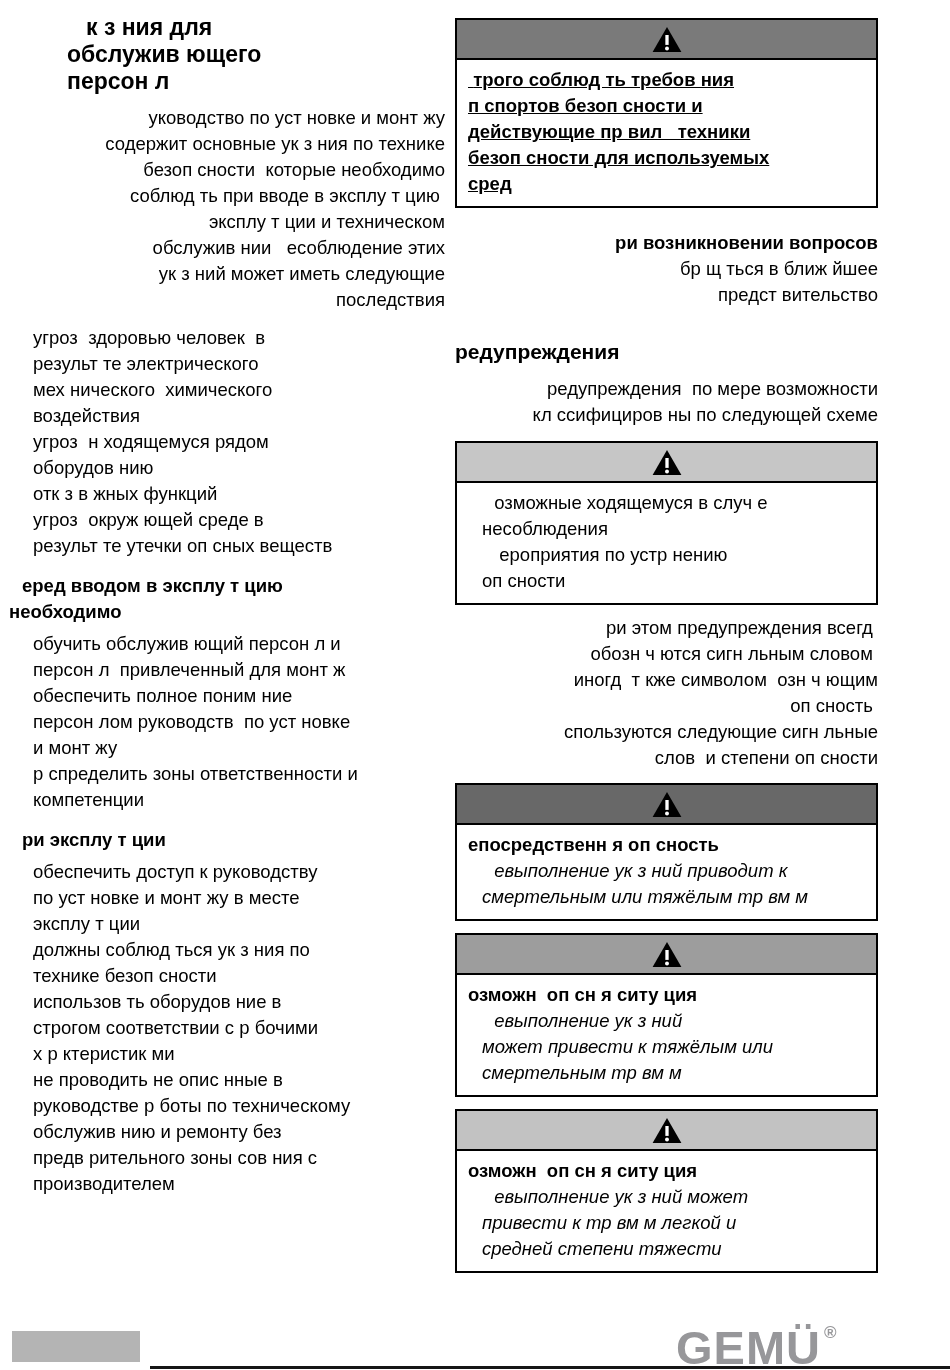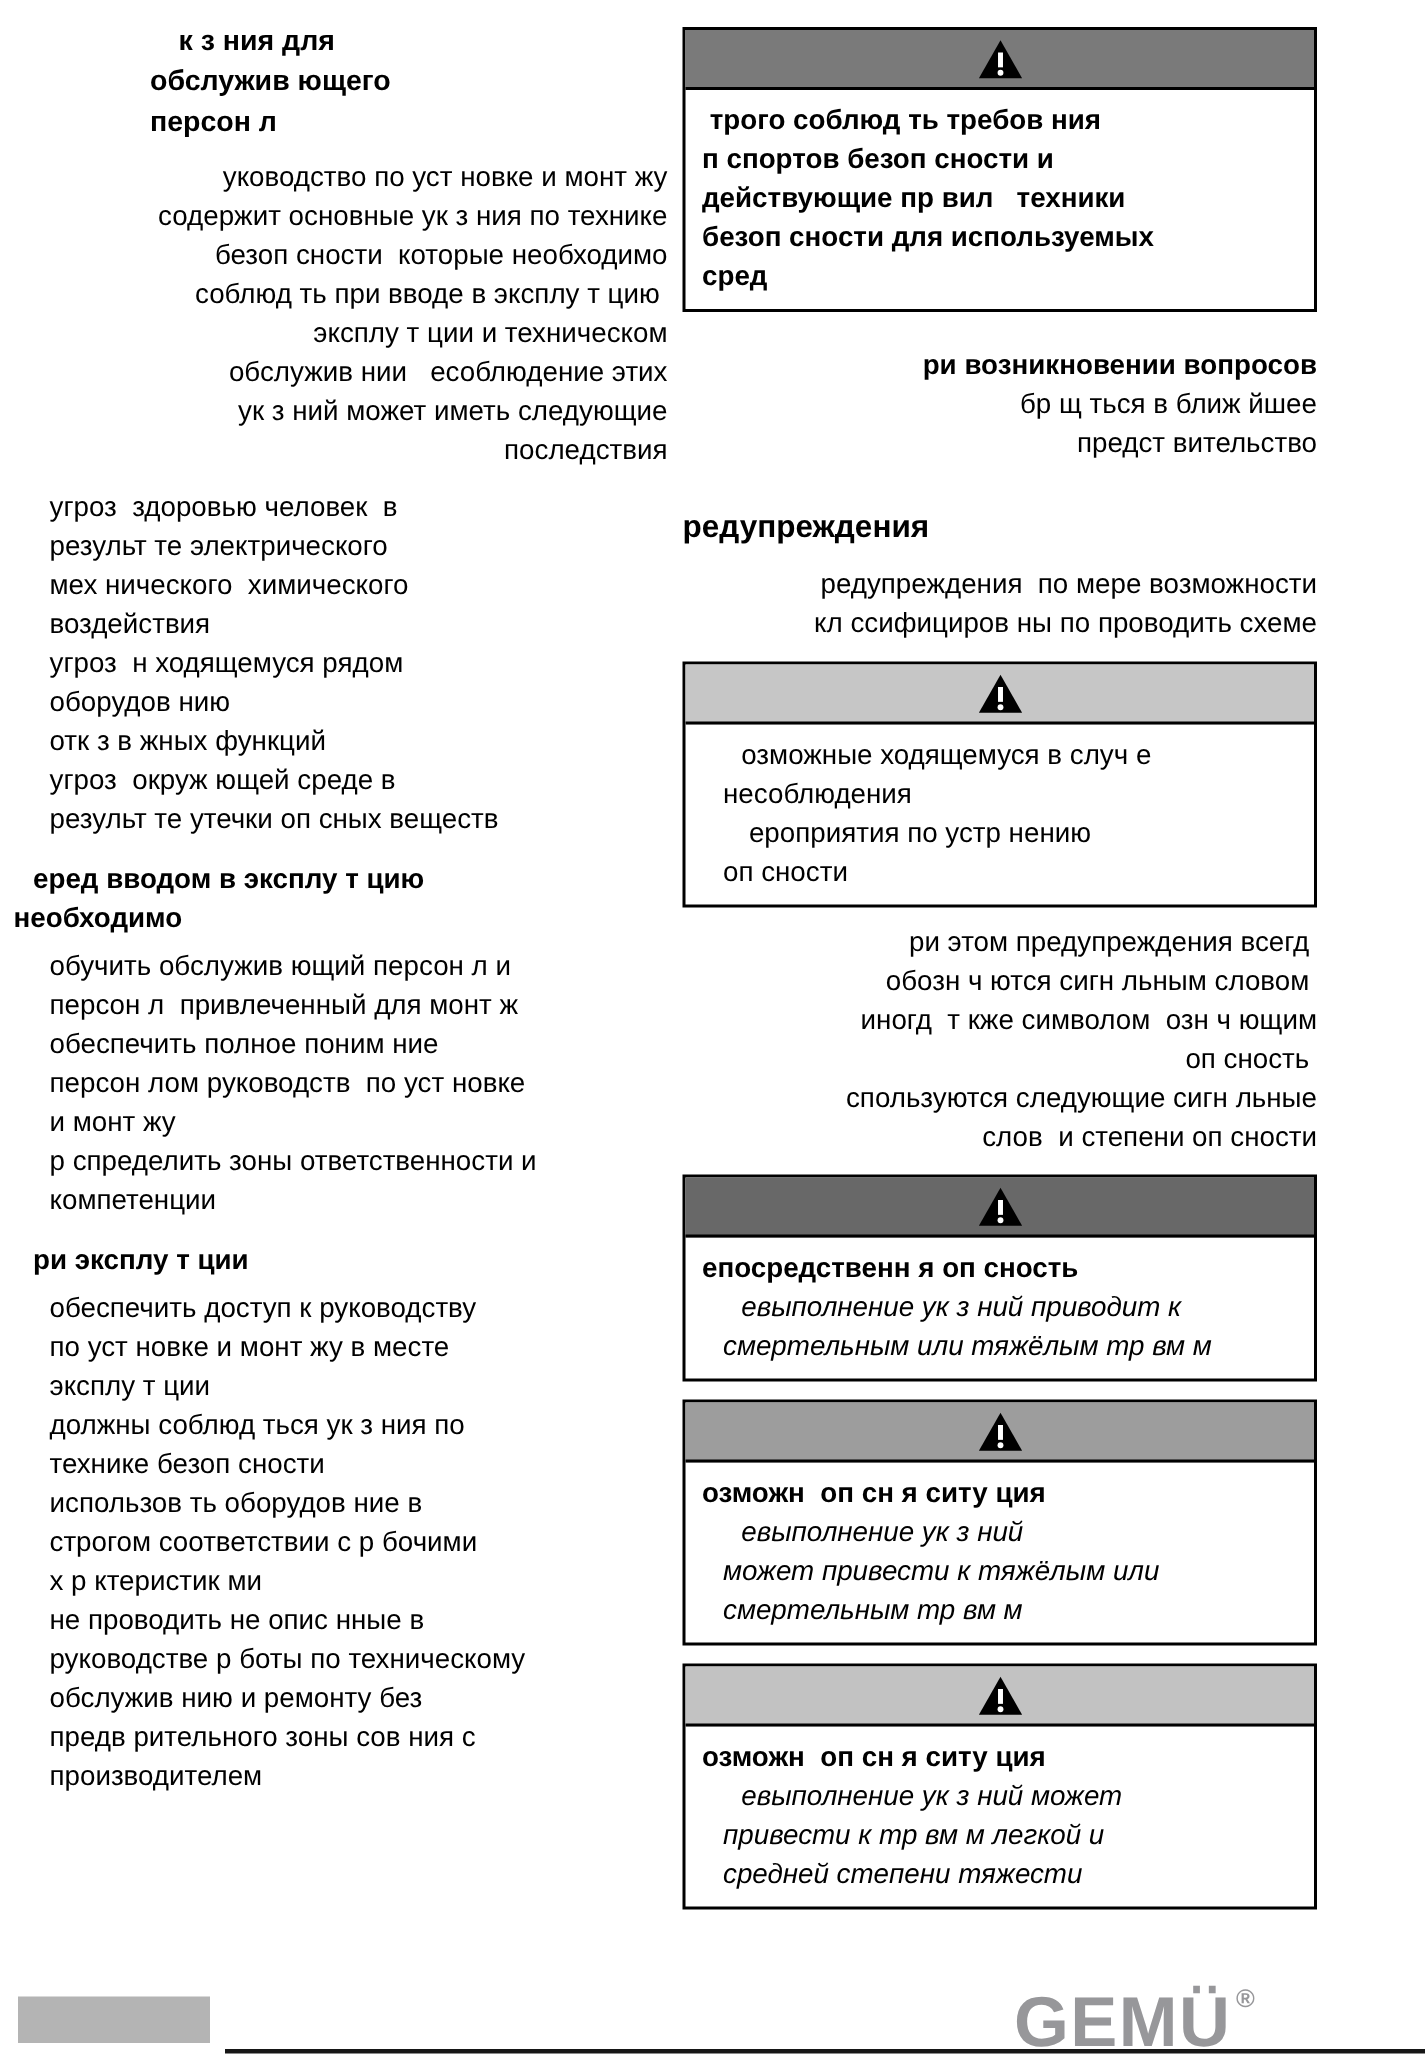--- a/index.html
+++ b/index.html
@@ -10,43 +10,43 @@
     color: #000;
   }
   p, h1, h2, ul, li, div { margin: 0; padding: 0; }
   .page { position: relative; width: 950px; height: 1370px; background: #fff; overflow: hidden; }
 
   .col { position: absolute; }
   .col-left  { left: 9px;   top: 14px; width: 436px; }
   .col-right { left: 455px; top: 18px; width: 423px; }
 
   h1.title {
-    font-size: 19px; line-height: 27px; font-weight: bold;
-    margin-left: 91px; text-indent: 19px; white-space: pre-wrap;
+    font-size: 23px; line-height: 27px; font-weight: bold;
+    margin-left: 58px; text-indent: 19px; white-space: pre-wrap;
   }
   .body { font-size: 18.5px; line-height: 26px; white-space: pre-wrap; text-align: right; }
   .intro { margin-top: 10px; }
 
   ul.plain { list-style: none; margin: 12px 0 0 24px; }
   ul.plain li { font-size: 18.5px; line-height: 26px; white-space: pre-wrap; }
   ul.tight { margin-top: 6px; }
 
   h2.sub {
     font-size: 18.5px; line-height: 26px; font-weight: bold;
     margin-top: 14px; text-indent: 13px; white-space: pre-wrap;
   }
 
   
   .wbox { border: 2px solid #000; margin-top: 12px; background: #fff; }
   .whead {
     height: 38px; display: flex; align-items: center; justify-content: center;
     border-bottom: 2px solid #000;
   }
   .wbody { padding: 7px 10px 9px 11px; font-size: 18.5px; line-height: 26px; }
-  .wbody.allbold { font-weight: bold; white-space: pre-wrap; }
+  .wbody.allbold { font-weight: bold; white-space: pre-wrap; text-decoration: underline; }
   .wtitle { font-weight: bold; white-space: pre-wrap; }
   .wmsg { padding-left: 14px; text-indent: 7px; white-space: pre-wrap; font-style: italic; }
   ul.witems { list-style: none; padding-left: 14px; }
   ul.witems li { text-indent: 7px; white-space: pre-wrap; font-size: 18.5px; line-height: 26px; }
 
   .qbold { font-weight: bold; margin-top: 22px; text-indent: 12px; }
   .qrest { margin-left: 16px; }
   .center-title { text-align: left; font-size: 21px; font-weight: bold; margin-top: 32px; }
   .wintro { margin-top: 12px; }
   .signal { margin-top: 10px; }
@@ -142,21 +142,21 @@
 безоп сности для используемых
 сред</div>
     </div>
 
     <p class="body qbold">ри возникновении вопросов</p>
     <p class="body qrest">  бр щ ться в ближ йшее
  предст вительство</p>
 
     <h2 class="center-title">редупреждения</h2>
     <p class="body wintro"> редупреждения  по мере возможности
-кл ссифициров ны по проводить схеме</p>
+кл ссифициров ны по следующей схеме</p>
 
     <div class="wbox mt14">
       <div class="whead" style="background-color: rgb(198, 198, 198);">
         <span class="icon">
           <svg class="tri" width="30" height="27" viewBox="0 0 100 90" aria-hidden="true">
             <path d="M50 3 L98 87 L2 87 Z" fill="#000"></path>
             <rect x="44.5" y="30" width="11" height="33" fill="#fff"></rect>
             <circle cx="50" cy="75" r="6.5" fill="#fff"></circle>
           </svg>
         </span>

